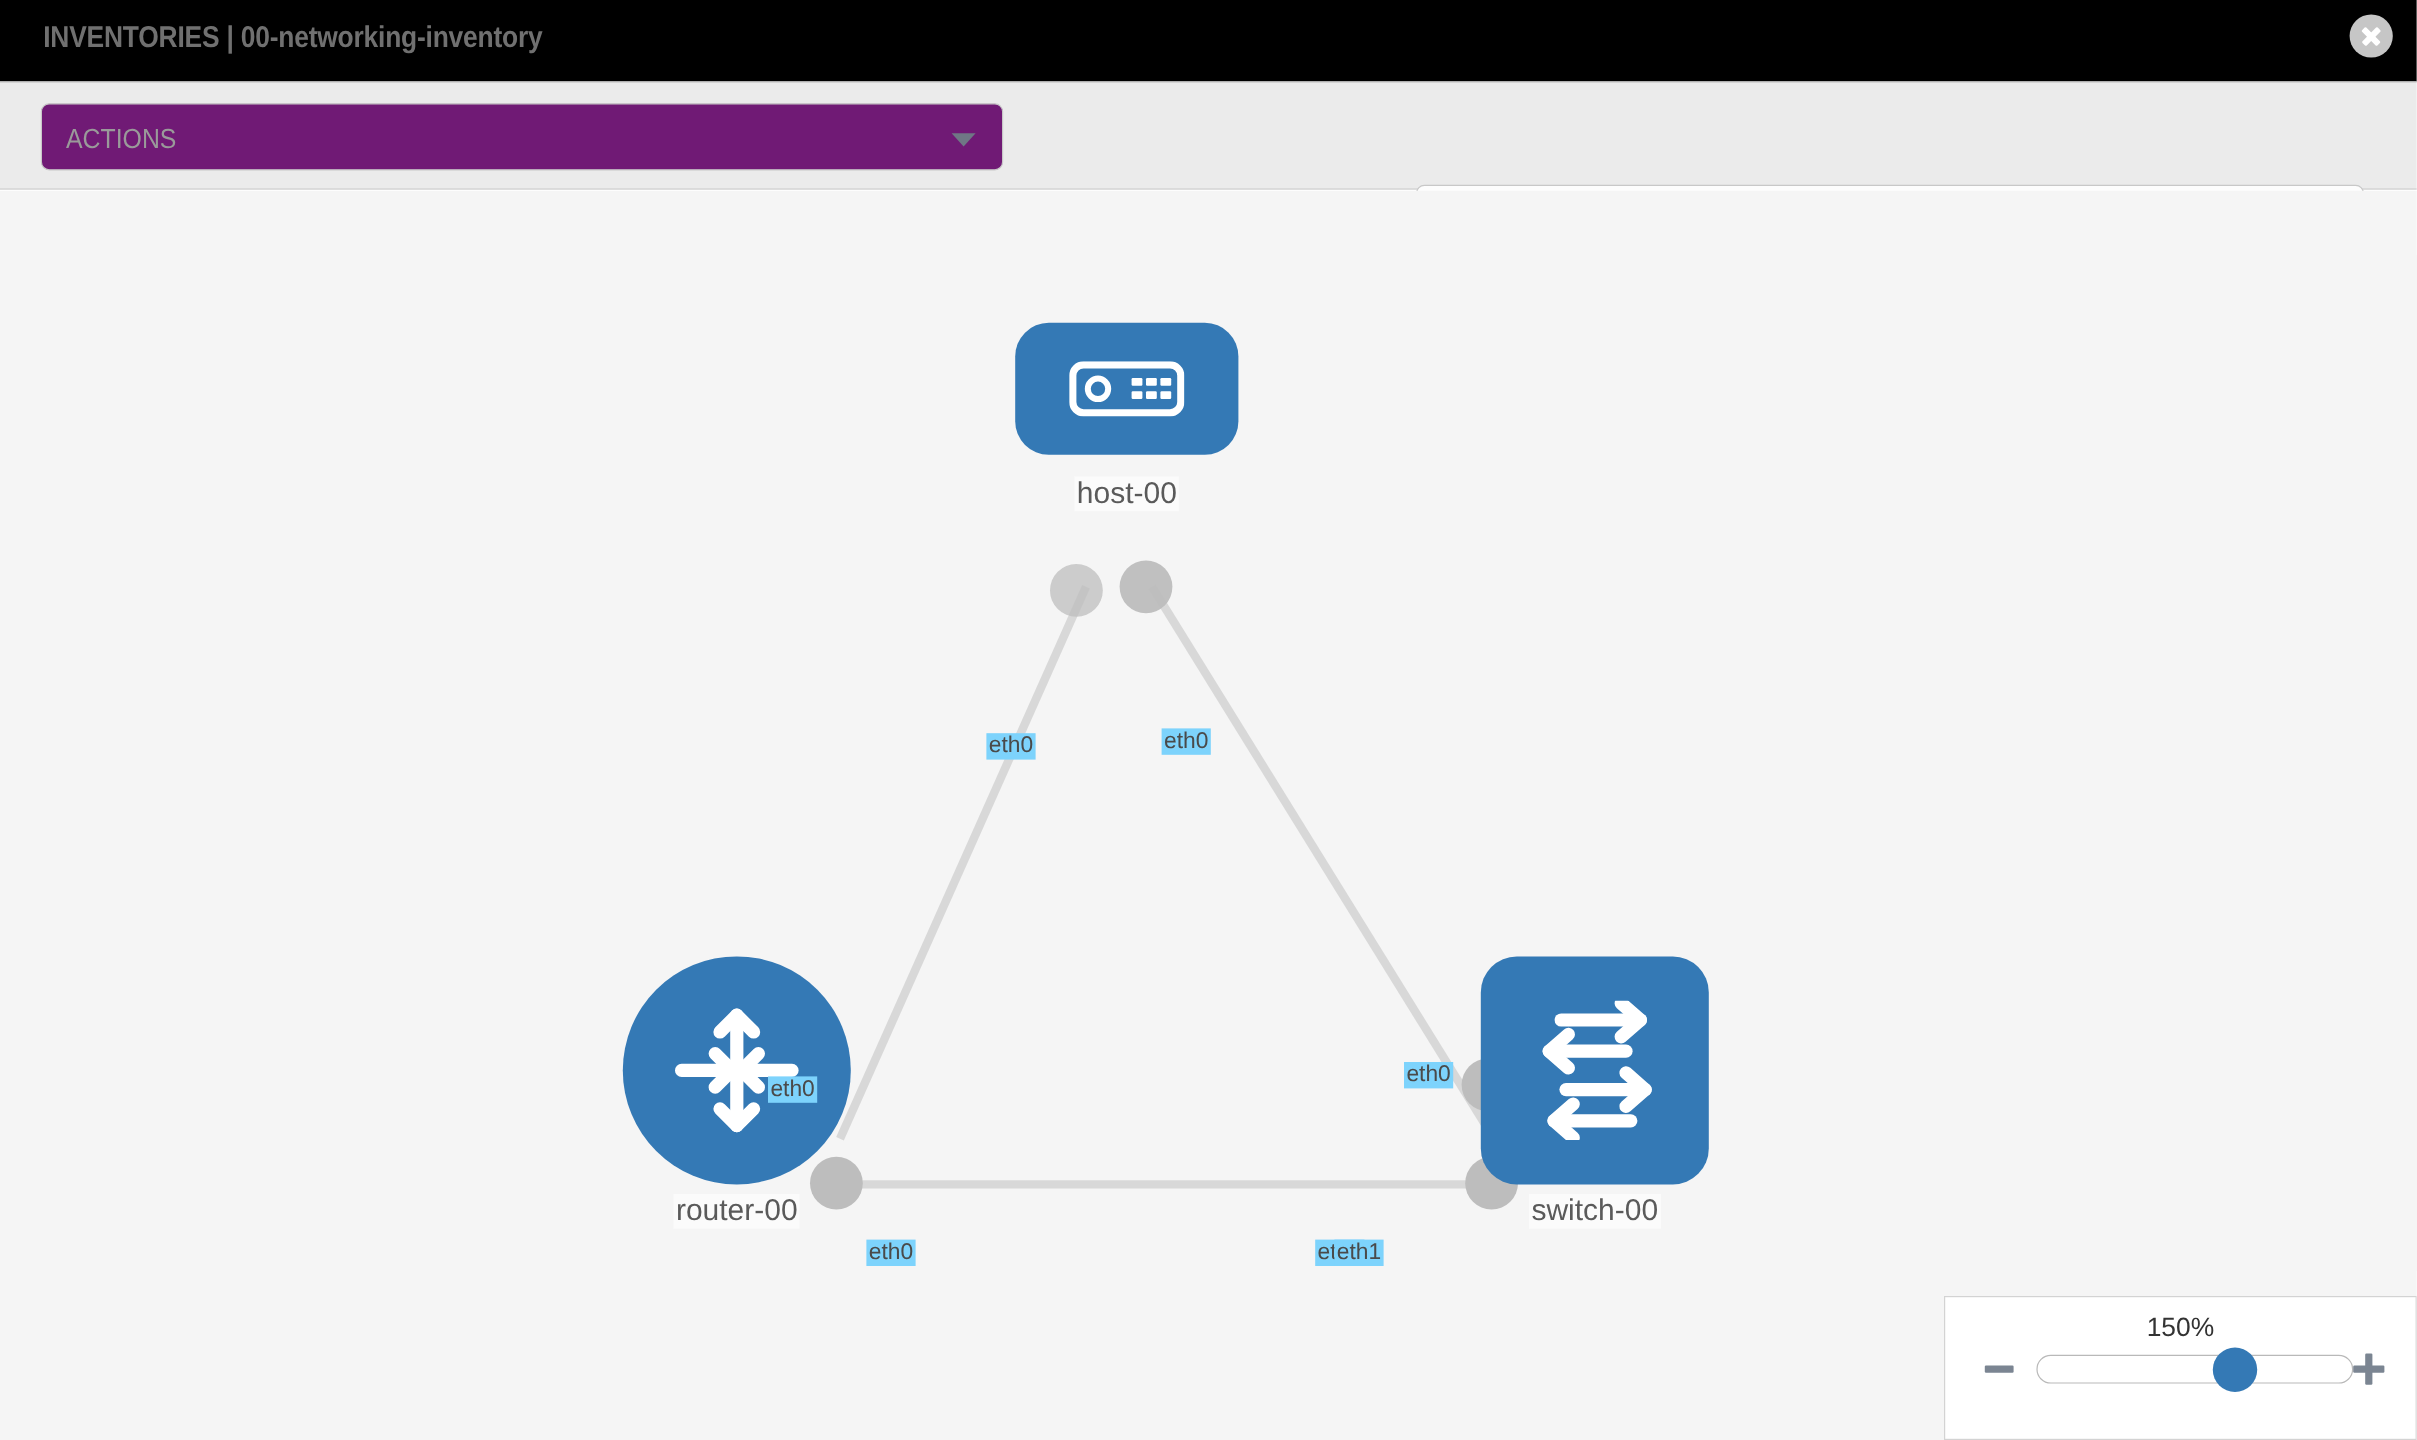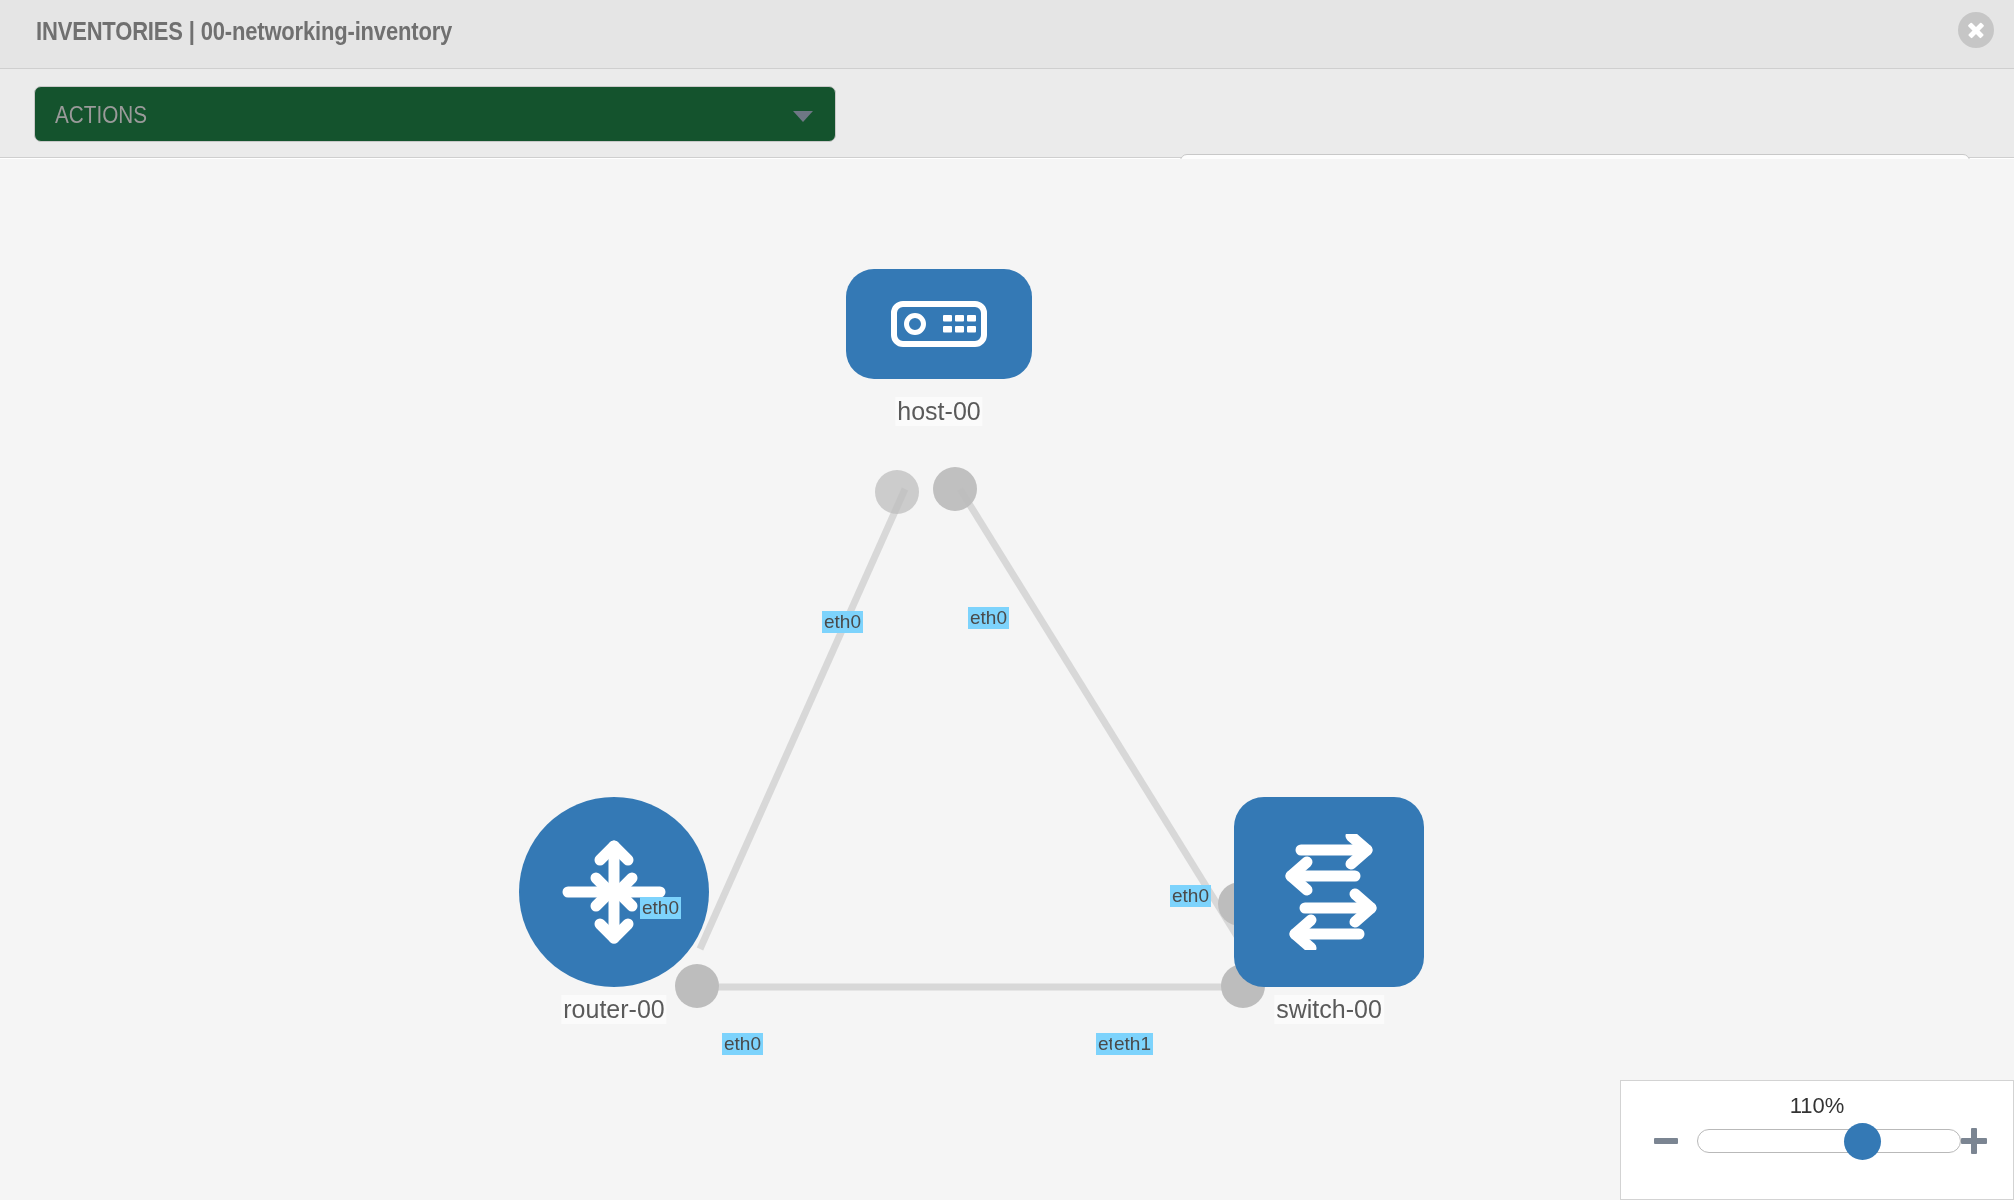--- a/index.html
+++ b/index.html
@@ -8,21 +8,21 @@
     width: 2014px; height: 1200px;
     background: #ffffff;
     font-family: "Liberation Sans", sans-serif;
     overflow: hidden;
   }
   .app { position: relative; width: 2014px; height: 1200px; }
 
   
   .titlebar {
     position: absolute; left: 0; top: 0; width: 2014px; height: 68px;
-    background: #e5e5e5;
+    background: #000000;
   }
   .title-text {
     position: absolute; left: 36px; top: 17px;
     font-size: 25px; font-weight: bold;
     color: #707070;
     letter-spacing: -0.2px;
     transform: scaleX(0.88); transform-origin: left center;
     white-space: nowrap;
   }
   .close-btn {
@@ -42,21 +42,21 @@
   
   .toolbar {
     position: absolute; left: 0; top: 68px; width: 2014px; height: 90px;
     background: #ebebeb;
     border-top: 1px solid #cfcfcf;
     border-bottom: 1px solid #cfcfcf;
   }
   .actions-select {
     position: absolute; left: 34px; top: 17px;
     width: 802px; height: 56px;
-    background: #14532d;
+    background: #701a75;
     border: 1px solid #c8c8c8; border-radius: 7px;
   }
   .actions-label {
     position: absolute; left: 20px; top: 15px;
     font-size: 23px; color: #9a9a9a;
     transform: scaleX(0.9); transform-origin: left center;
     white-space: nowrap;
   }
   .caret {
     position: absolute; right: 22px; top: 24px;
@@ -279,21 +279,21 @@
     <div class="iface-label" style="left:822px; top:452px;">eth0</div>
     <div class="iface-label" style="left:968px; top:448px;">eth0</div>
     <div class="iface-label" style="left:640px; top:738px;">eth0</div>
     <div class="iface-label" style="left:1170px; top:726px;">eth0</div>
     <div class="iface-label" style="left:722px; top:874px;">eth0</div>
     <div class="iface-label" style="left:1096px; top:874px;">eth0</div>
     <div class="iface-label" style="left:1112px; top:874px;">eth1</div>
   </div>
 
   <div class="zoom-panel">
-    <div class="zoom-pct">110%</div>
+    <div class="zoom-pct">150%</div>
     <div class="zoom-minus"></div>
     <div class="zoom-track">
       <div class="zoom-handle"></div>
     </div>
     <div class="zoom-plus"></div>
   </div>
 
 </div>
 
 </body></html>

